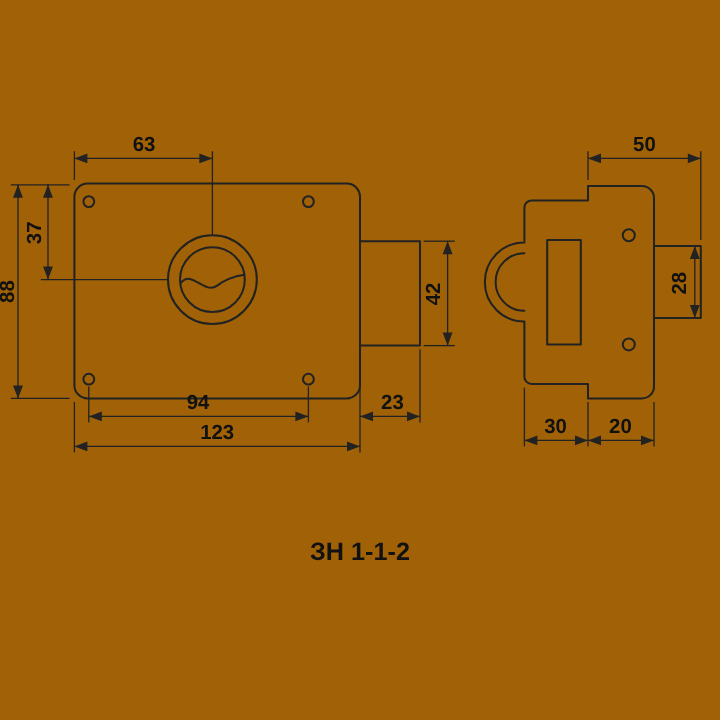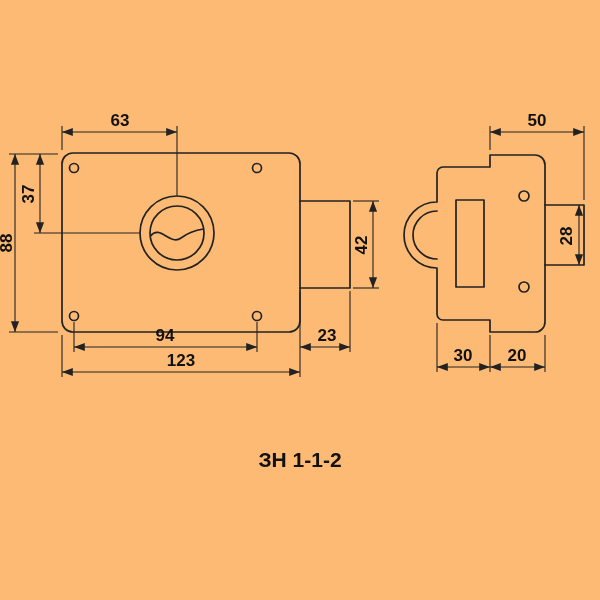--- a/index.html
+++ b/index.html
@@ -5,21 +5,21 @@
   html, body {
     margin: 0;
     padding: 0;
     background: #ffffff;
     font-family: "Liberation Sans", sans-serif;
   }
   .canvas {
     position: relative;
     width: 600px;
     height: 600px;
-    background: #fdba74;
+    background: #a16207;
     overflow: hidden;
   }
   svg { display: block; }
   .outline {
     stroke: #222222;
     stroke-width: 1.7;
     fill: none;
     stroke-linejoin: round;
     stroke-linecap: round;
   }

